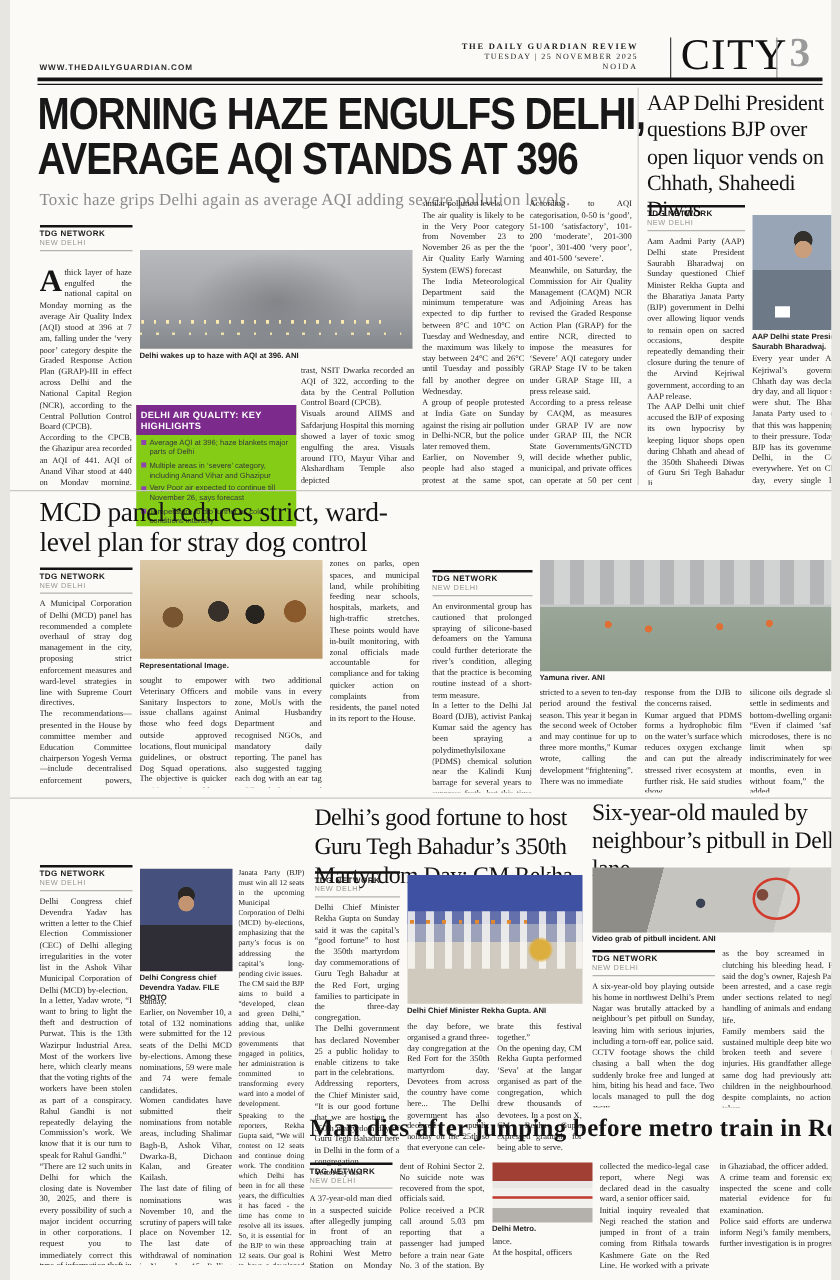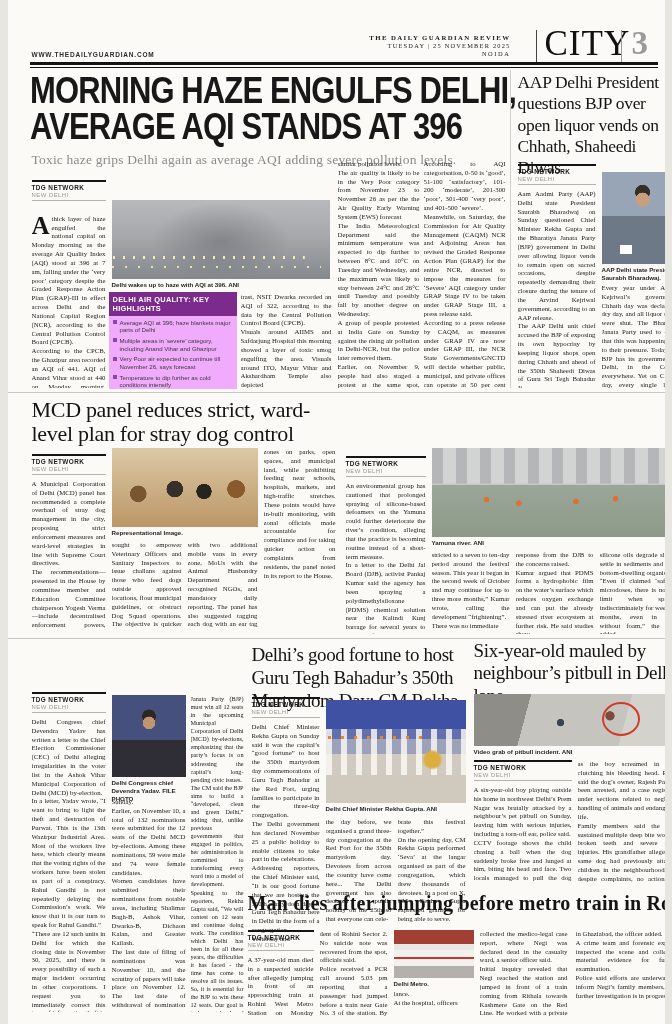--- a/index.html
+++ b/index.html
@@ -26,21 +26,21 @@
   
   .byline{border-top:2px solid #141414;border-bottom:1px solid #b5b3ae;padding:2px 0 2px 0;}
   .byl-name{font-family:"Liberation Sans",sans-serif;font-weight:700;font-size:6.4px;letter-spacing:.4px;color:#1a1a1a;}
   .byl-place{font-family:"Liberation Sans",sans-serif;font-size:5.9px;letter-spacing:.5px;color:#9a9892;margin-top:1px;}
   
   .body-col{font-size:6.8px;line-height:1.3;text-align:justify;white-space:pre-line;overflow:hidden;color:#222;}
   .dropcap{float:left;font-size:25px;line-height:20px;font-weight:700;padding:1px 2px 0 0;color:#151515;}
   
   .caption{font-family:"Liberation Sans",sans-serif;font-weight:700;font-size:6.2px;line-height:1.25;color:#262626;}
   
-  .hl-box{background:#f0abfc;}
+  .hl-box{background:#84cc16;margin-top:32px;}
   .hl-title{background:#7d2a8d;color:#fff;font-family:"Liberation Sans",sans-serif;font-weight:700;
     font-size:7.4px;letter-spacing:.3px;padding:3px 4px;}
   .hl-item{display:flex;gap:3px;padding:2.5px 4px 0 4px;font-family:"Liberation Sans",sans-serif;
     font-size:6.1px;line-height:1.3;color:#3a3a3a;}
   .hl-bullet{flex:0 0 4px;width:4px;height:4px;background:#8e44ad;margin-top:1.5px;}
   
   .photo{overflow:hidden;}
   .photo-haze{background-image:
       repeating-linear-gradient(90deg, rgba(255,238,175,.95) 0 2px, transparent 2px 10px),
       repeating-linear-gradient(90deg, rgba(255,238,175,.85) 0 2px, transparent 2px 13px),

